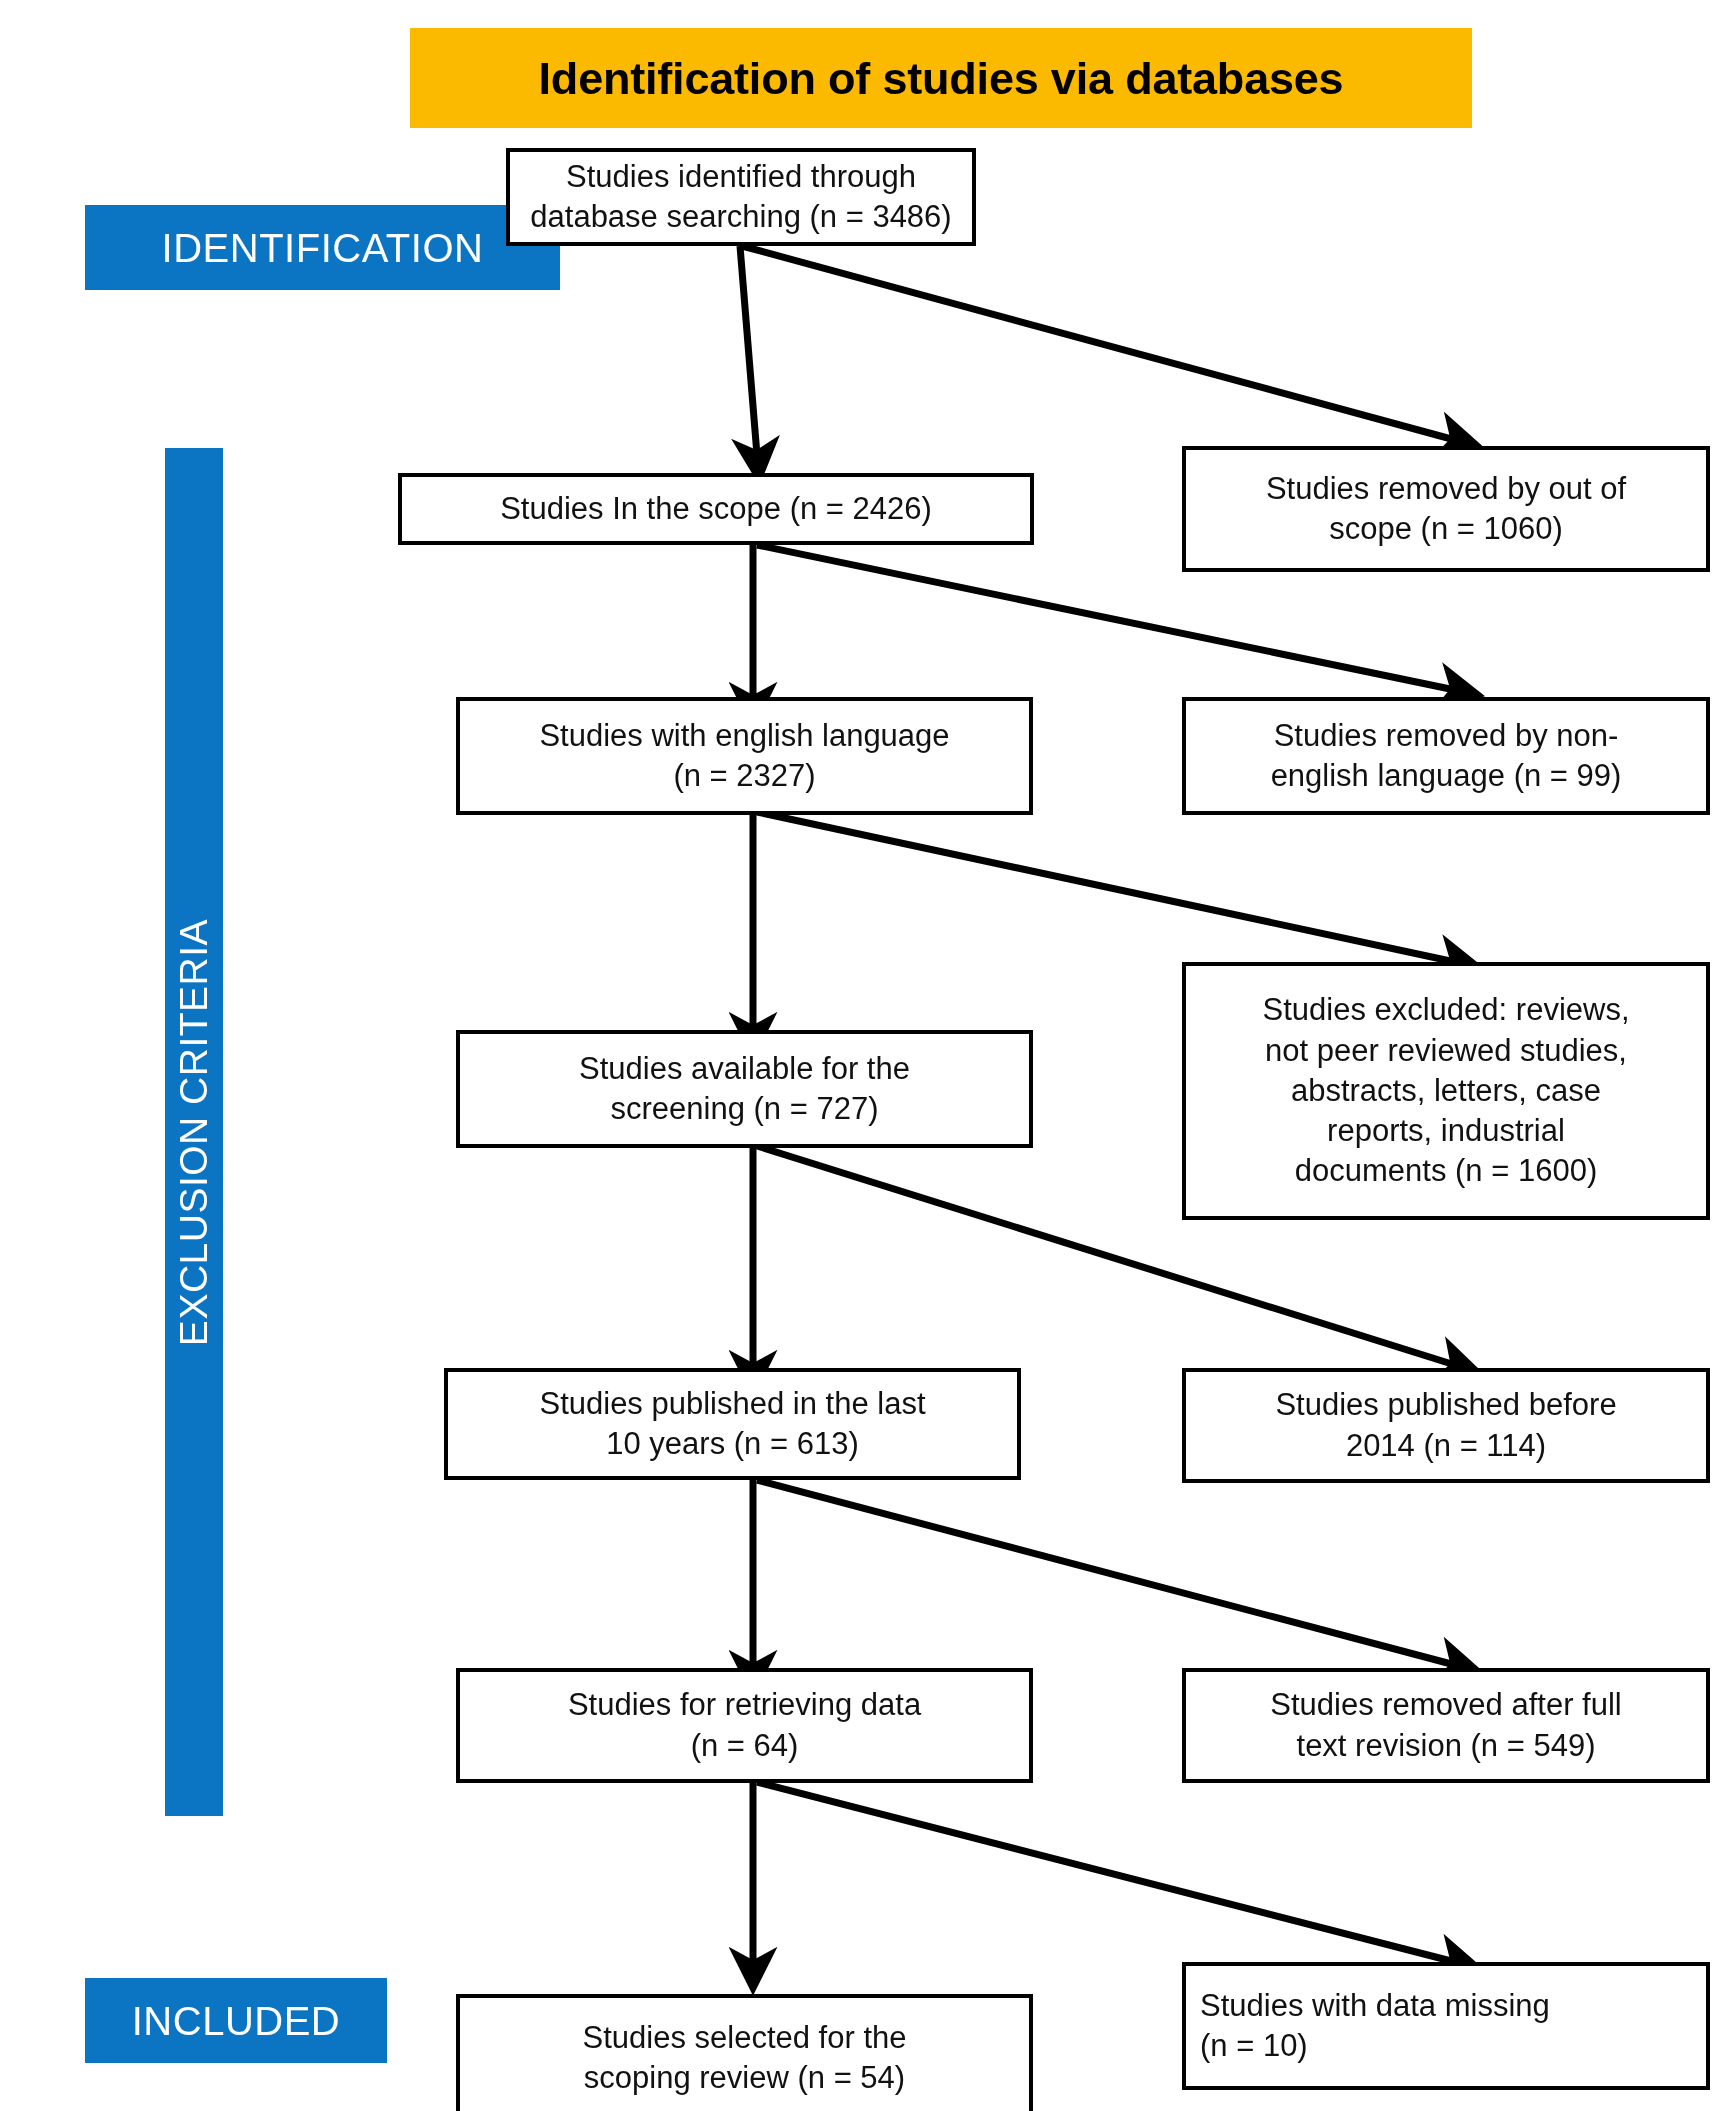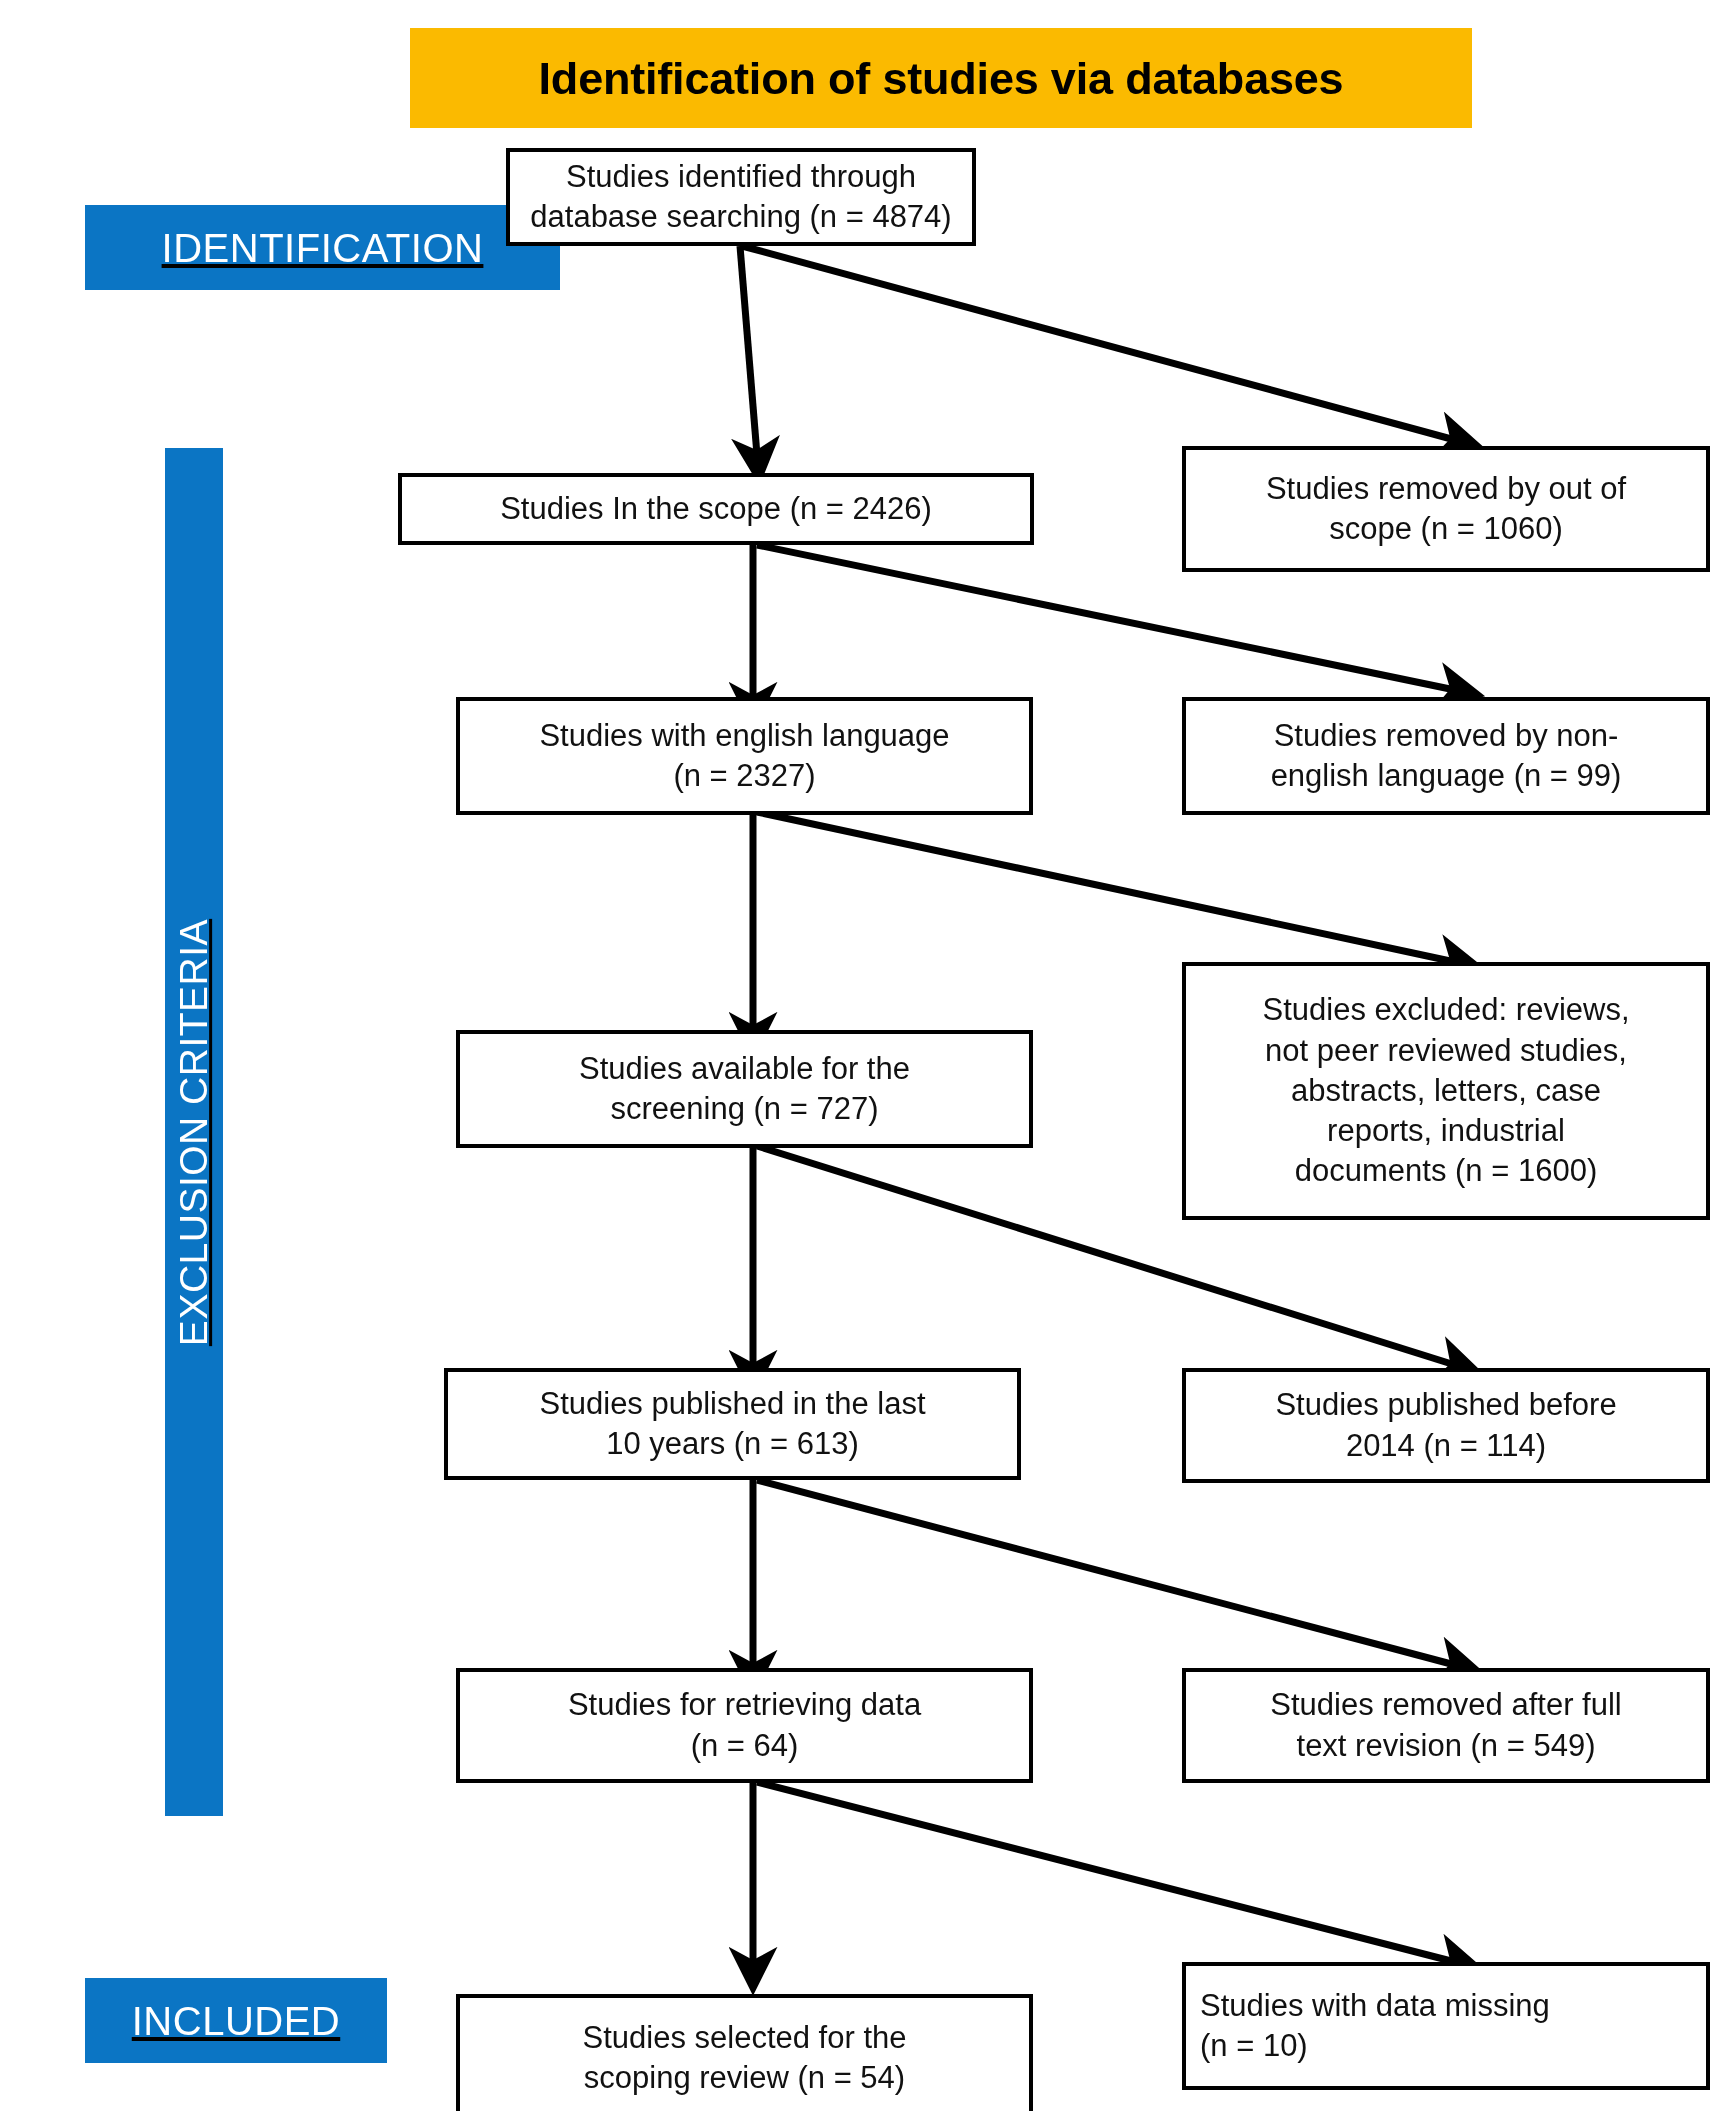--- a/index.html
+++ b/index.html
@@ -43,21 +43,20 @@
   }
 
   
   .stage-badge {
     position: absolute;
     background: #0B75C4;
     display: flex;
     align-items: center;
     justify-content: center;
     box-sizing: border-box;
-    text-decoration: underline;
   }
   .stage-badge .stage-text {
     font-family: "Liberation Sans", sans-serif;
     font-size: 40px;
     color: #ffffff;
     white-space: nowrap;
     line-height: 1;
     letter-spacing: 0.5px;
   }
   .stage-badge.vertical .stage-text {
@@ -153,21 +152,21 @@
   <div class="stage-badge vertical" style="left:165px; top:448px; width:58px; height:1368px;">
     <span class="stage-text">EXCLUSION CRITERIA</span>
   </div>
 
   <div class="stage-badge" style="left:85px; top:1978px; width:302px; height:85px;">
     <span class="stage-text">INCLUDED</span>
   </div>
 
   <div class="pbox" style="left:506px; top:148px; width:470px; height:98px;">
     <span class="pbox-text">Studies identified through
-database searching (n = 4874)</span>
+database searching (n = 3486)</span>
   </div>
 
   <div class="pbox" style="left:398px; top:473px; width:636px; height:72px;">
     <span class="pbox-text">Studies In the scope (n = 2426)</span>
   </div>
 
   <div class="pbox" style="left:1182px; top:446px; width:528px; height:126px;">
     <span class="pbox-text">Studies removed by out of
 scope (n = 1060)</span>
   </div>

